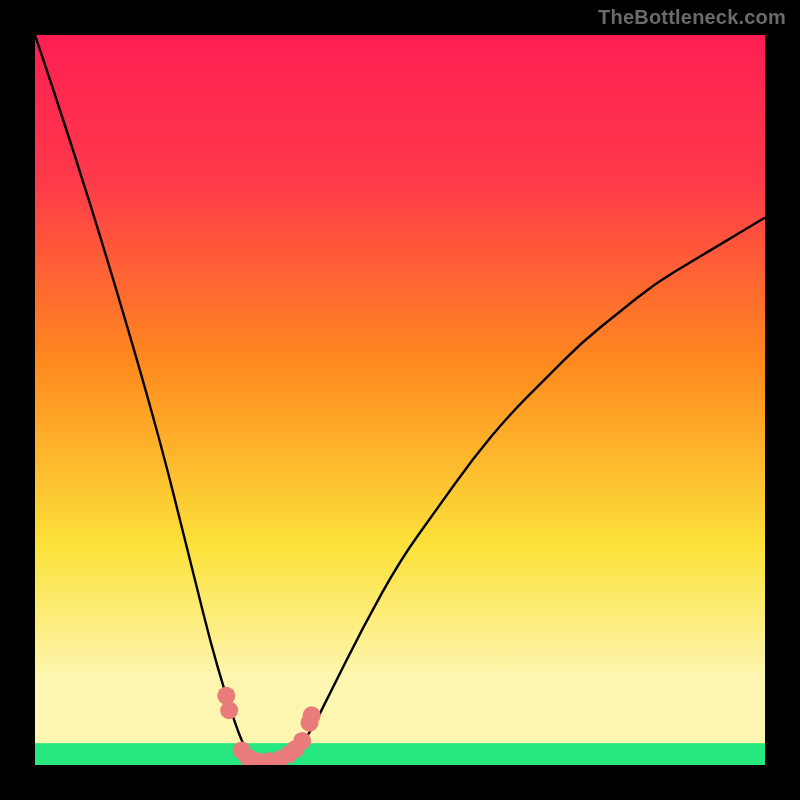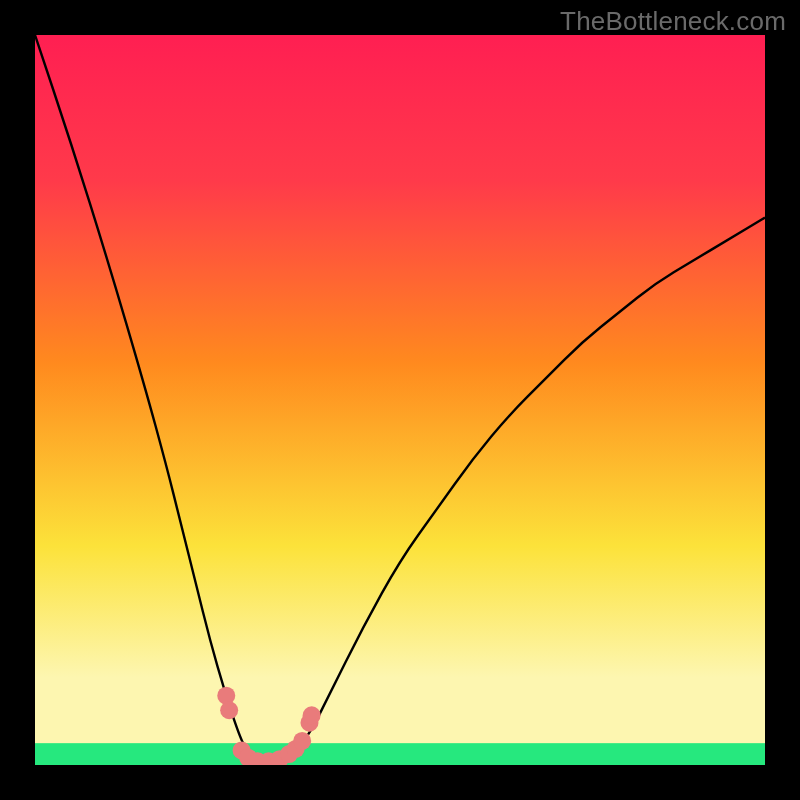--- a/index.html
+++ b/index.html
@@ -21,22 +21,22 @@
     top: 35px;
     width: 730px;
     height: 730px;
     overflow: hidden;
   }
   .watermark {
     position: absolute;
     top: 6px;
     right: 14px;
     font-family: Arial, Helvetica, sans-serif;
-    font-size: 26px;
-    font-weight: 400;
+    font-size: 20px;
+    font-weight: 700;
     color: #6a6a6a;
     letter-spacing: 0.2px;
     user-select: none;
   }
   svg { display: block; }
 </style>
 </head>
 <body>
 
 <div class="frame">

